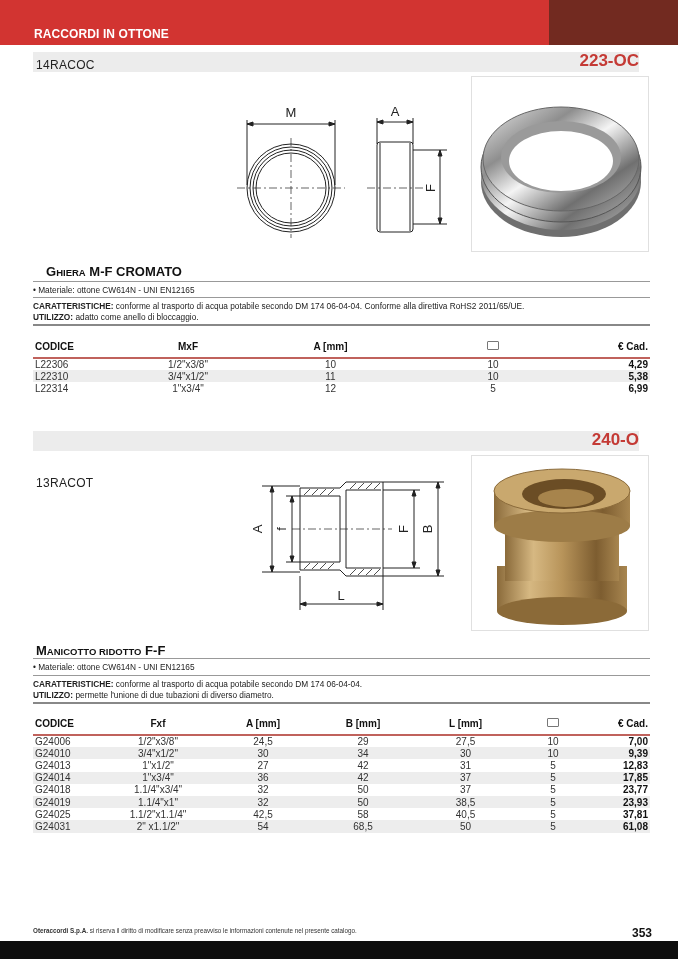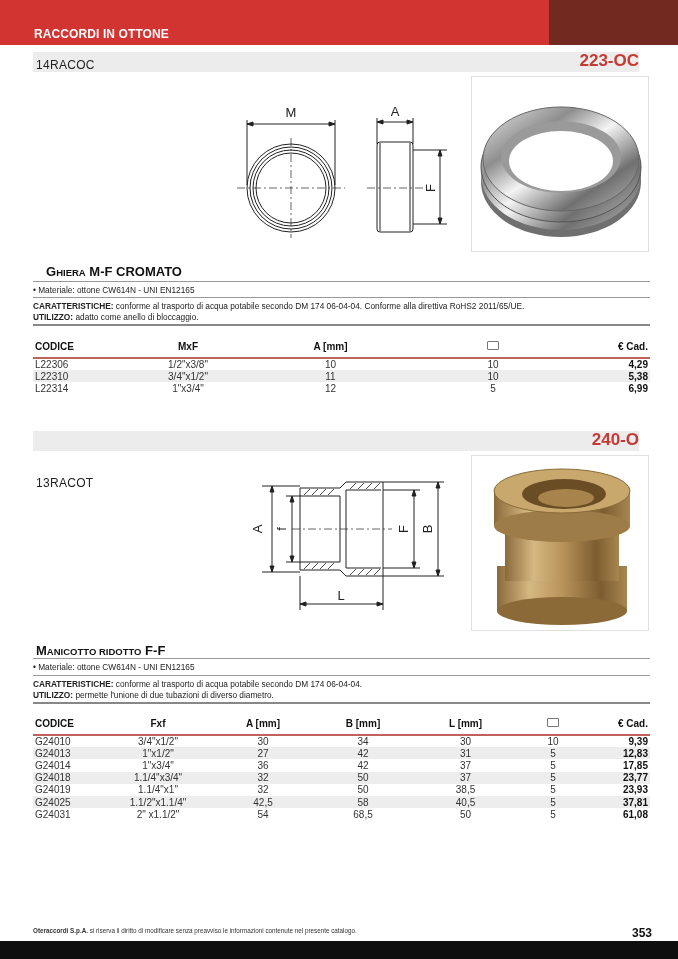--- a/index.html
+++ b/index.html
@@ -271,20 +271,29 @@
       <th class="c">Fxf</th>
       <th class="c">A [mm]</th>
       <th class="c">B [mm]</th>
       <th class="c">L [mm]</th>
       <th class="c"><span style="display:inline-block;width:12px;height:9px;border:1px solid #777;border-radius:1px;"></span></th>
       <th class="r">€ Cad.</th>
     </tr>
   </thead>
   <tbody id="tbody2">
       <tr>
+        <td class="l">G24006</td>
+        <td class="c">1/2"x3/8"</td>
+        <td class="c">24,5</td>
+        <td class="c">29</td>
+        <td class="c">27,5</td>
+        <td class="c">10</td>
+        <td class="r price">7,00</td>
+      </tr>
+      <tr>
         <td class="l">G24010</td>
         <td class="c">3/4"x1/2"</td>
         <td class="c">30</td>
         <td class="c">34</td>
         <td class="c">30</td>
         <td class="c">10</td>
         <td class="r price">9,39</td>
       </tr>
       <tr>
         <td class="l">G24013</td>

